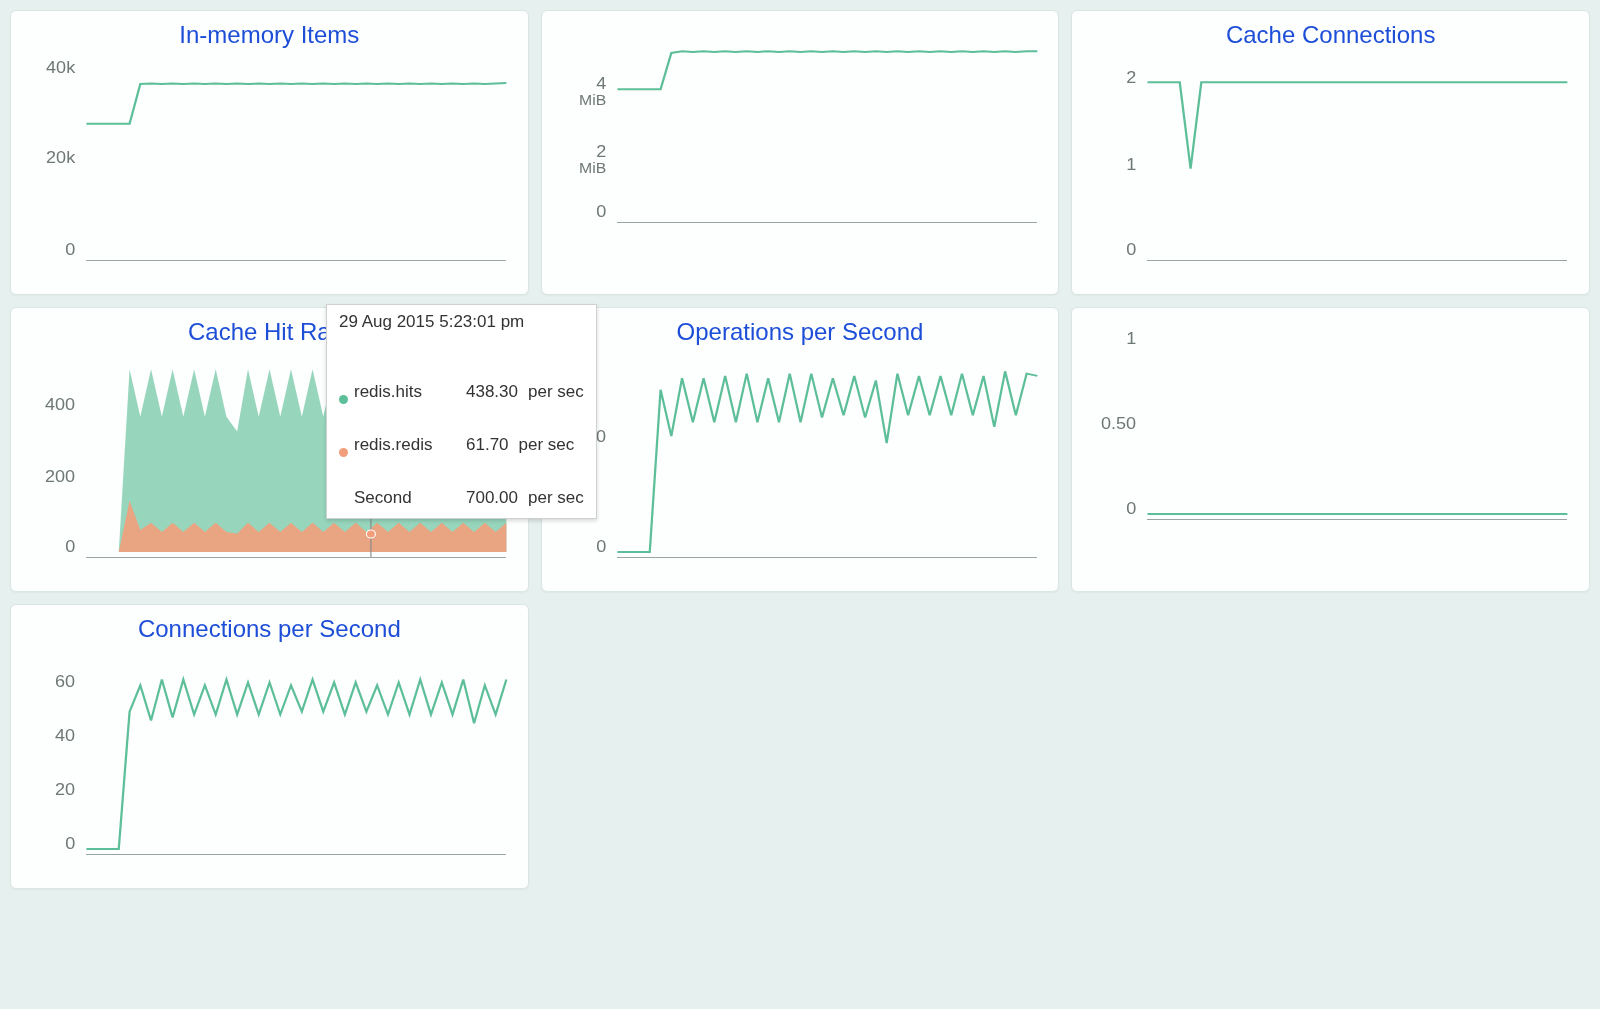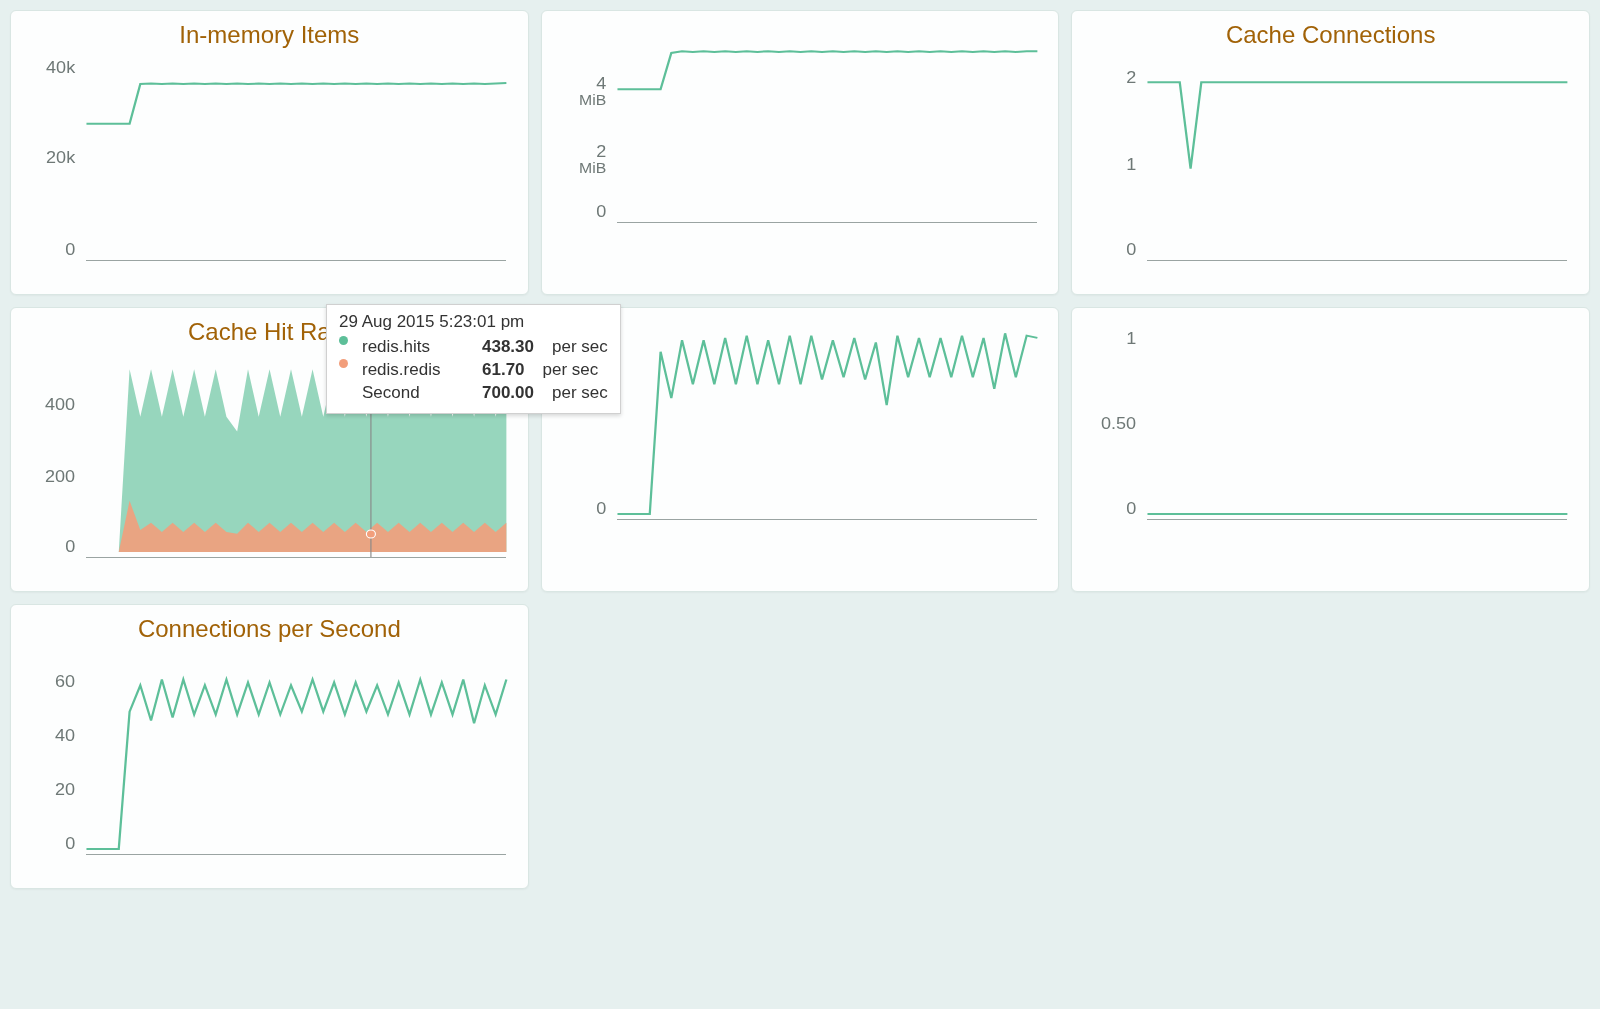--- a/index.html
+++ b/index.html
@@ -23,21 +23,21 @@
     padding: 6px 10px 10px 10px;
     position: relative;
     box-sizing: border-box;
     height: 285px;
     overflow: visible;
   }
   .panel-title {
     text-align: center;
     font-size: 24px;
     font-weight: 400;
-    color: #a16207;
+    color: #1d4ed8;
     margin: 4px 0 6px 0;
   }
   .chart-area {
     position: relative;
     width: 100%;
     height: 230px;
   }
   svg.plot {
     width: 100%;
     height: 100%;
@@ -86,38 +86,38 @@
     font-size: 17px;
     color: #333;
     padding: 6px 12px 8px 12px;
     z-index: 5;
     line-height: 1.35;
     white-space: nowrap;
   }
   .tooltip .ts {
     font-weight: 400;
     color: #333;
-    margin-bottom: 2px;
+    margin-bottom: 17px;
   }
   .tooltip-row {
     display: flex;
-    align-items: flex-start;
-    gap: 14px;
+    align-items: flex-end;
+    gap: 6px;
   }
   .dot {
     display: inline-block;
     width: 9px;
     height: 9px;
     border-radius: 50%;
     flex: 0 0 auto;
   }
   .dot.green { background: #5dbf99; }
   .dot.orange { background: #f29e7b; }
   .tooltip-row .lbl { min-width: 100px; display:inline-block;}
-  .tooltip-row .val { font-weight: 700; margin-left: 6px; }
+  .tooltip-row .val { font-weight: 400; margin-left: 6px; margin-top: 30px; }
   .tooltip-row .unit { margin-left: 4px; }
   .crosshair {
     stroke: #888;
     stroke-width: 1;
   }
   .marker-dot {
     stroke: #fff;
     stroke-width: 1;
   }
 </style>
@@ -199,20 +199,21 @@
       <div class="tooltip-row">
         <span style="width:9px;display:inline-block;"></span>
         <span class="lbl">Second</span>
         <span class="val">700.00</span>
         <span class="unit">per sec</span>
       </div>
     </div>
   </div>
 
   <div class="panel">
+    <div class="panel-title">Operations per Second</div>
     <div class="chart-area">
       <svg class="plot" viewBox="0 0 440 230" preserveAspectRatio="none">
         <text class="tick-label" x="48" y="90">500</text>
         <text class="tick-label" x="48" y="200">0</text>
         <line class="axis-line" x1="58" y1="205" x2="430" y2="205"></line>
         <polyline class="series-green" points="58.0,200.0 67.5,200.0 77.1,200.0 86.6,200.0 96.2,37.8 105.7,84.1 115.2,26.2 124.8,70.2 134.3,26.2 143.8,70.2 153.4,23.9 162.9,70.2 172.5,21.6 182.0,70.2 191.5,26.2 201.1,70.2 210.6,21.6 220.2,70.2 229.7,21.6 239.2,65.6 248.8,26.2 258.3,63.3 267.8,23.9 277.4,65.6 286.9,28.5 296.5,91.1 306.0,21.6 315.5,63.3 325.1,23.9 334.6,63.3 344.2,23.9 353.7,63.3 363.2,21.6 372.8,63.3 382.3,23.9 391.8,74.9 401.4,19.3 410.9,63.3 420.5,21.6 430.0,23.9"></polyline>
       </svg>
     </div>
   </div>
 

